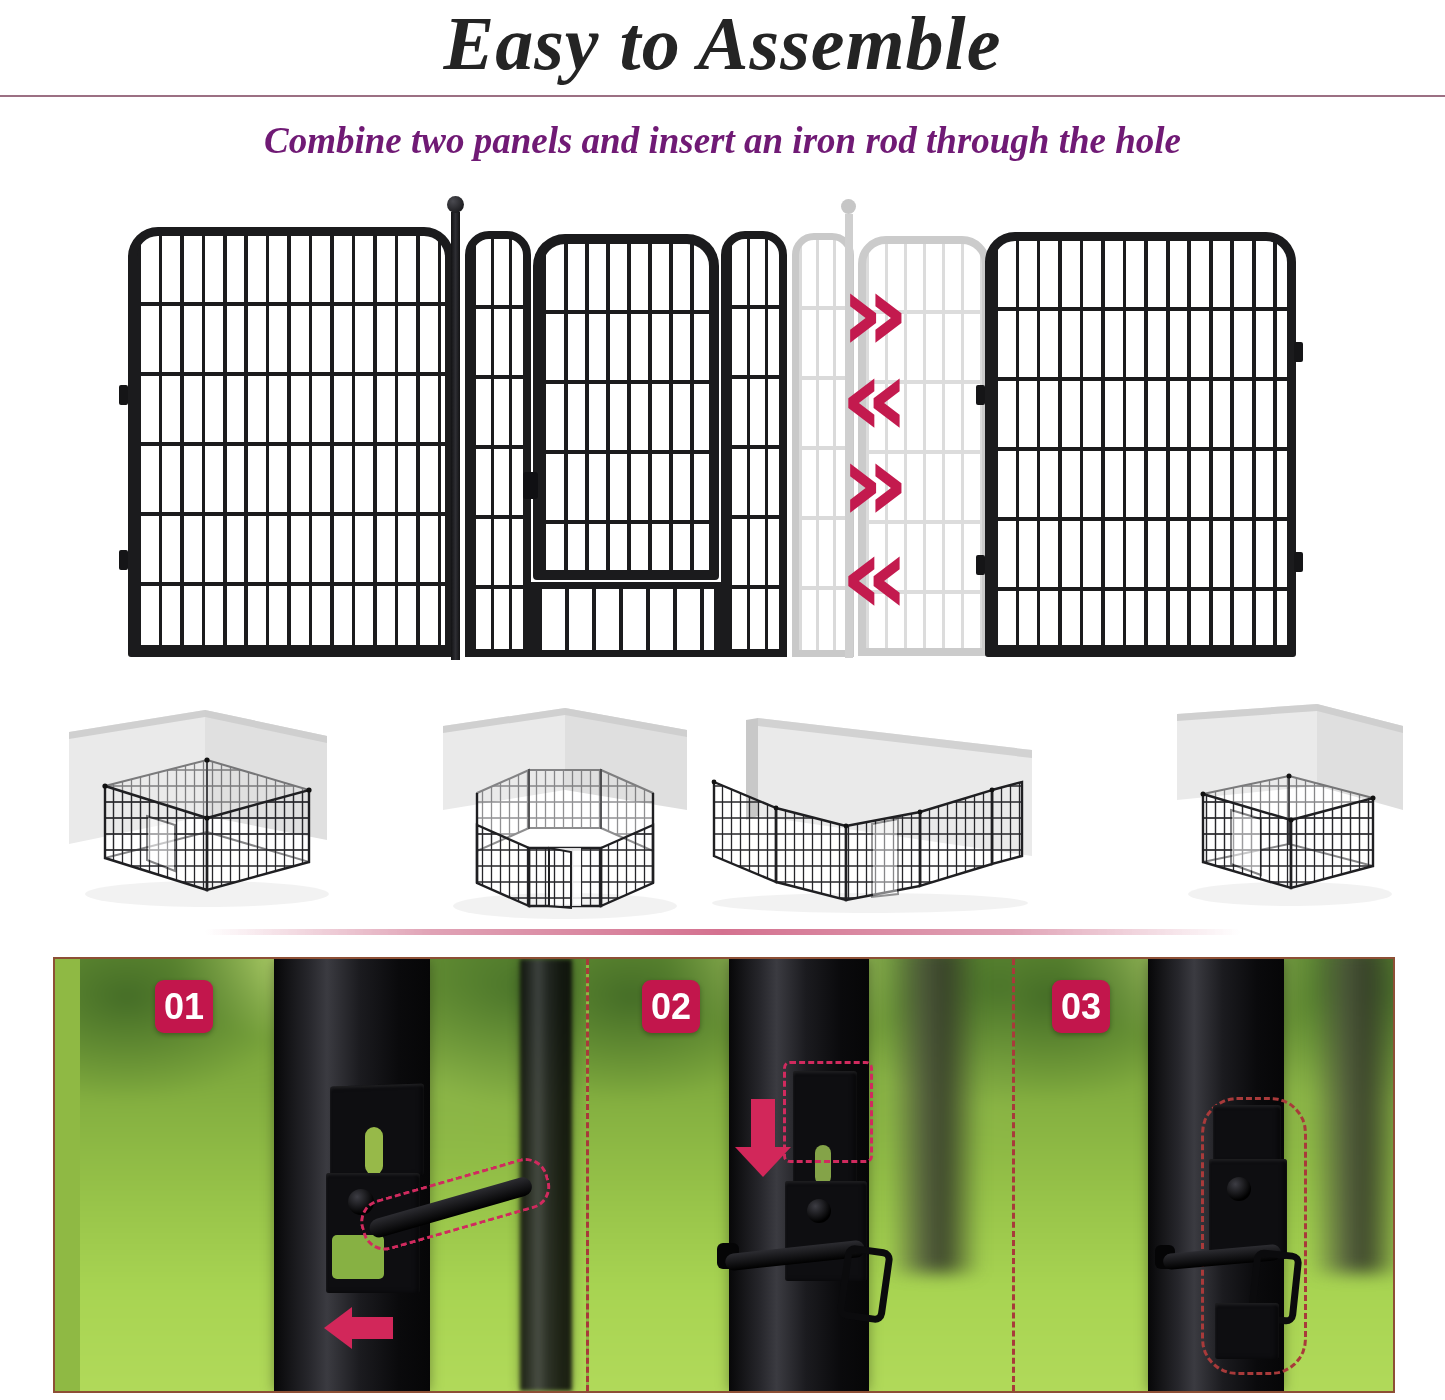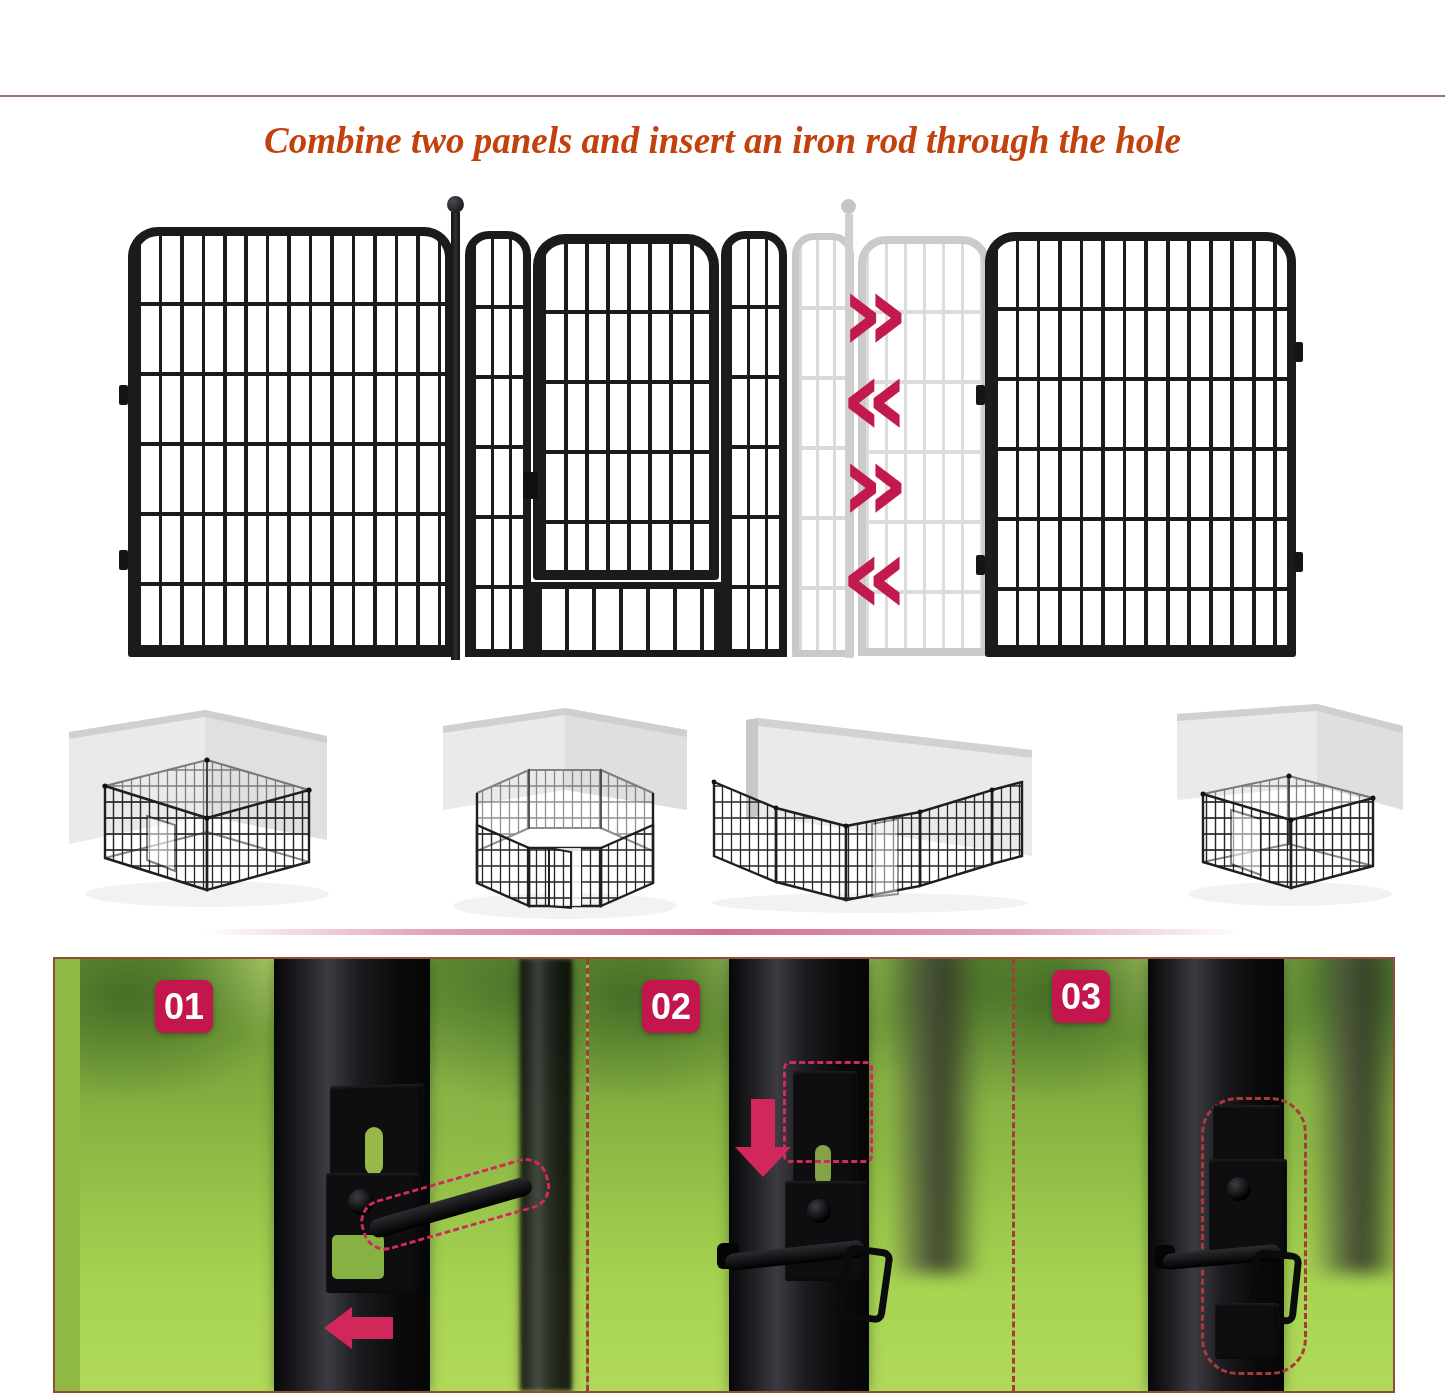--- a/index.html
+++ b/index.html
@@ -4,21 +4,21 @@
 <style>
   html,body{margin:0;padding:0;background:#fff;}
   .canvas{position:relative;width:1445px;height:1400px;background:#fff;overflow:hidden;
           font-family:"Liberation Serif",serif;}
 
   
   .title{position:absolute;top:0;left:0;width:100%;text-align:center;
          font-size:76px;font-weight:bold;font-style:italic;color:#242424;letter-spacing:1px;}
   .title-divider{position:absolute;top:95px;left:0;width:100%;height:2px;background:#9c7083;}
   .subtitle{position:absolute;top:119px;left:0;width:100%;text-align:center;
-            font-size:37px;font-weight:bold;font-style:italic;color:#c2410c;}
+            font-size:37px;font-weight:bold;font-style:italic;color:#701a75;}
 
   
   .panel{position:absolute;box-sizing:border-box;border:9px solid #1b1b1d;border-bottom-width:12px;
          border-radius:30px 30px 3px 3px;
          background:
            repeating-linear-gradient(90deg,#1b1b1d 0 3.5px,transparent 3.5px 21.5px),
            repeating-linear-gradient(180deg,transparent 0 66px,#1b1b1d 66px 70px);}
   .panel-left{left:128px;top:227px;width:326px;height:430px;z-index:2;}
   .panel-right{left:985px;top:232px;width:311px;height:425px;z-index:2;}
   .tab{position:absolute;width:9px;height:20px;background:#151517;border-radius:2px;z-index:3;}
@@ -105,20 +105,21 @@
   .arrow-down{position:absolute;width:56px;height:80px;}
   .arrow-down .shaft{position:absolute;left:16px;top:0;width:24px;height:48px;background:#d2275a;}
   .arrow-down .head{position:absolute;left:0;top:48px;width:0;height:0;
     border-left:28px solid transparent;border-right:28px solid transparent;border-top:30px solid #d2275a;}
 </style>
 </head>
 <body>
 
 <div class="canvas">
 
+  <div class="title">Easy to Assemble</div>
   <div class="title-divider"></div>
   <div class="subtitle">Combine two panels and insert an iron rod through the hole</div>
 
   <div>
     <div class="gcol"></div>
     <div class="gdoor"></div>
     <div class="grod"></div>
     <div class="gball"></div>
 
     <div class="panel panel-left"></div>
@@ -283,16 +284,16 @@
       <div class="trunk" style="left:296px;"></div>
       <div class="post" style="left:133px;width:136px;"></div>
       <div class="dash-dark" style="left:186px;top:138px;width:100px;height:272px;border-radius:36px;"></div>
       <div class="plate" style="left:198px;top:146px;width:68px;height:58px;"></div>
       <div class="plate" style="left:194px;top:200px;width:78px;height:100px;"></div>
       <div class="bolt" style="left:212px;top:218px;width:24px;height:24px;"></div>
       <div class="hknob" style="left:140px;top:286px;width:20px;height:24px;"></div>
       <div class="handle" style="left:148px;top:290px;width:118px;height:16px;transform:rotate(-5deg);"></div>
       <div class="hook" style="left:236px;top:292px;width:34px;height:58px;transform:rotate(6deg);"></div>
       <div class="plate" style="left:200px;top:344px;width:64px;height:56px;"></div>
-      <div class="badge" style="left:37px;top:11px;">03</div>
+      <div class="badge" style="left:37px;top:21px;">03</div>
     </div>
   </div>
 </div>
 
 </body></html>

